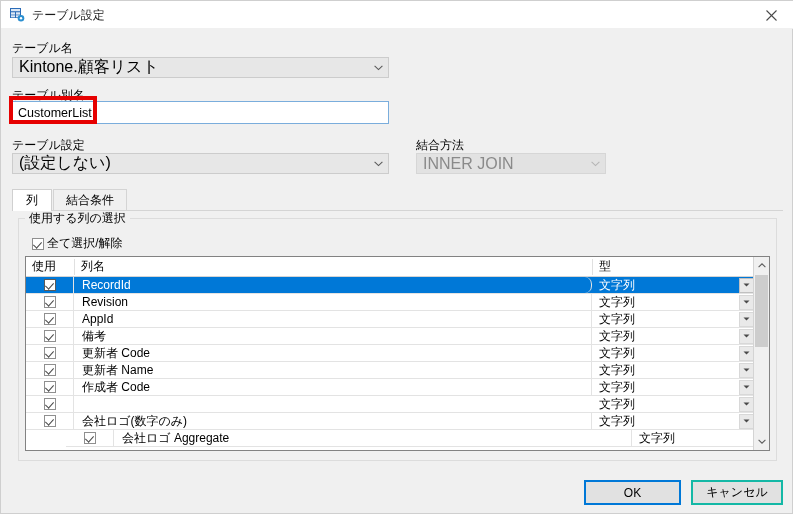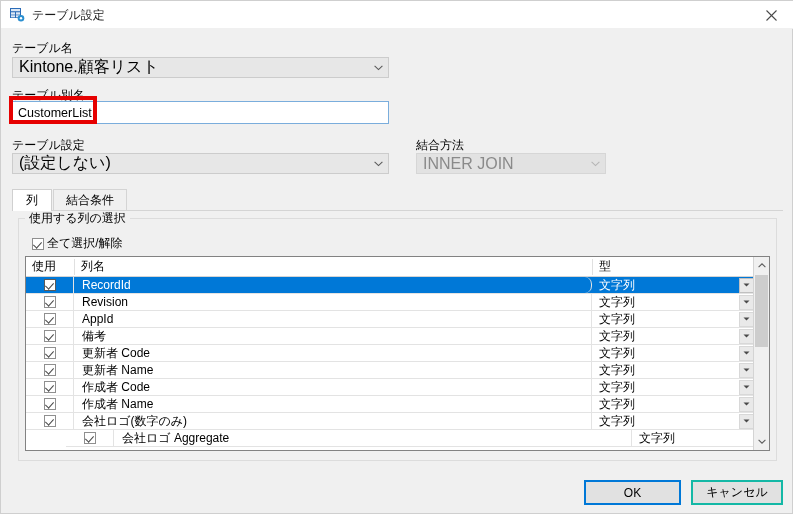--- a/index.html
+++ b/index.html
@@ -581,21 +581,20 @@
               <svg width="7" height="4" viewBox="0 0 7 4">
                 <path d="M0.5 0.6 L3.5 3.4 L6.5 0.6" fill="#4a4a4a"></path>
               </svg>
             </span>
           </div>
         </div>
         <div class="row" style="top: 119px;">
           <div class="cell-use">
             <span class="cbox checked"></span>
           </div>
-          <div class="cell-name">作成者 Name</div>
           <div class="cell-type">
             <span class="cell-type-text">文字列</span>
             <span class="cell-type-arrow">
               <svg width="7" height="4" viewBox="0 0 7 4">
                 <path d="M0.5 0.6 L3.5 3.4 L6.5 0.6" fill="#4a4a4a"></path>
               </svg>
             </span>
           </div>
         </div>
         <div class="row" style="top: 136px;">

